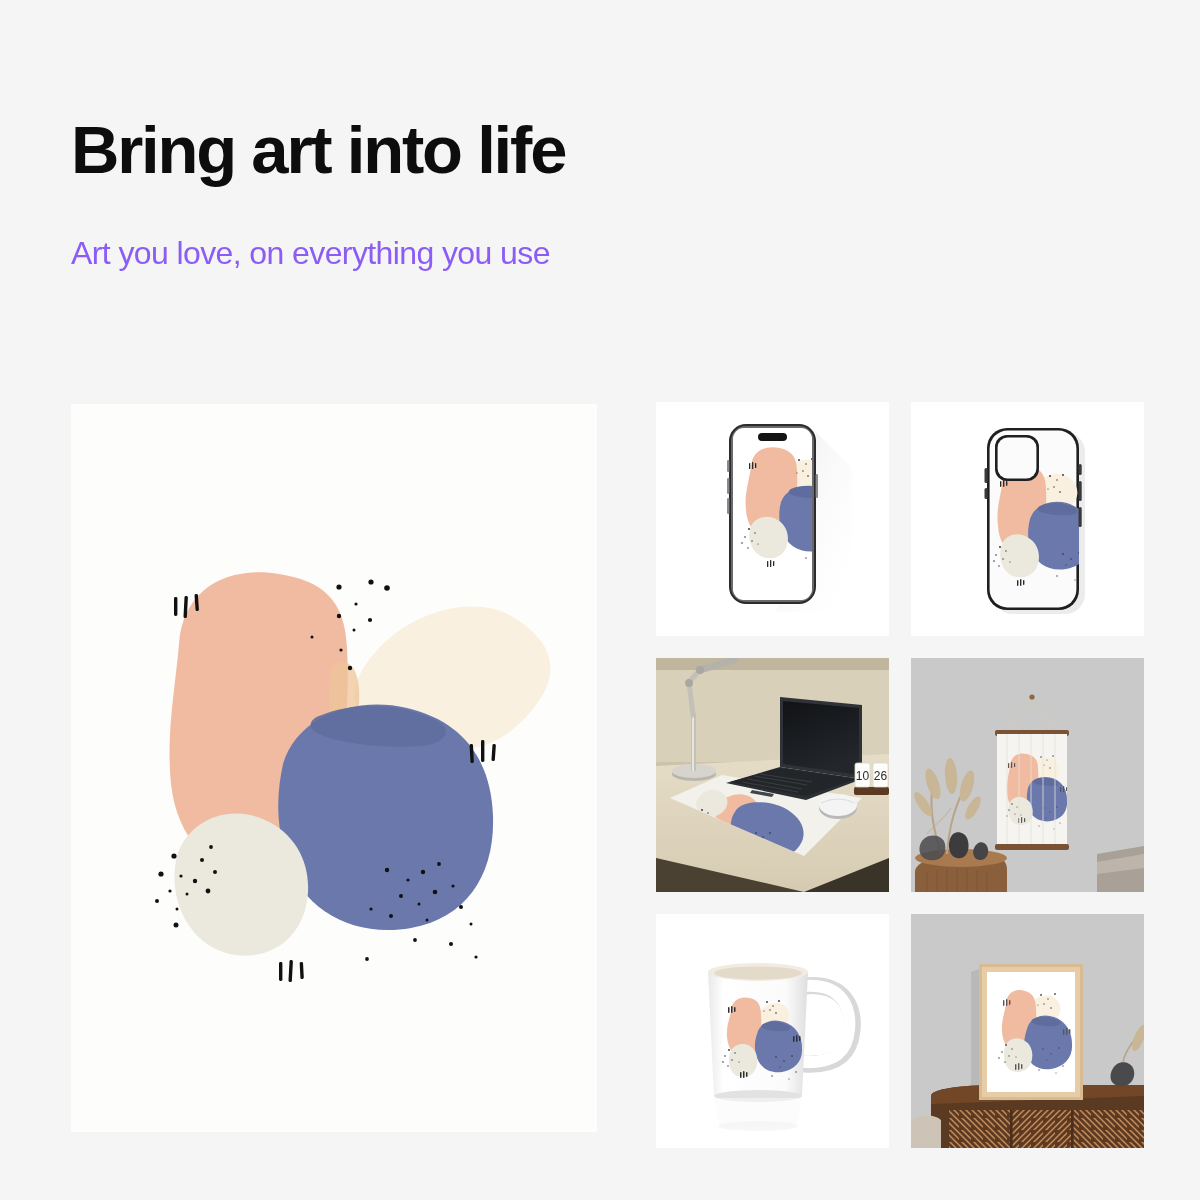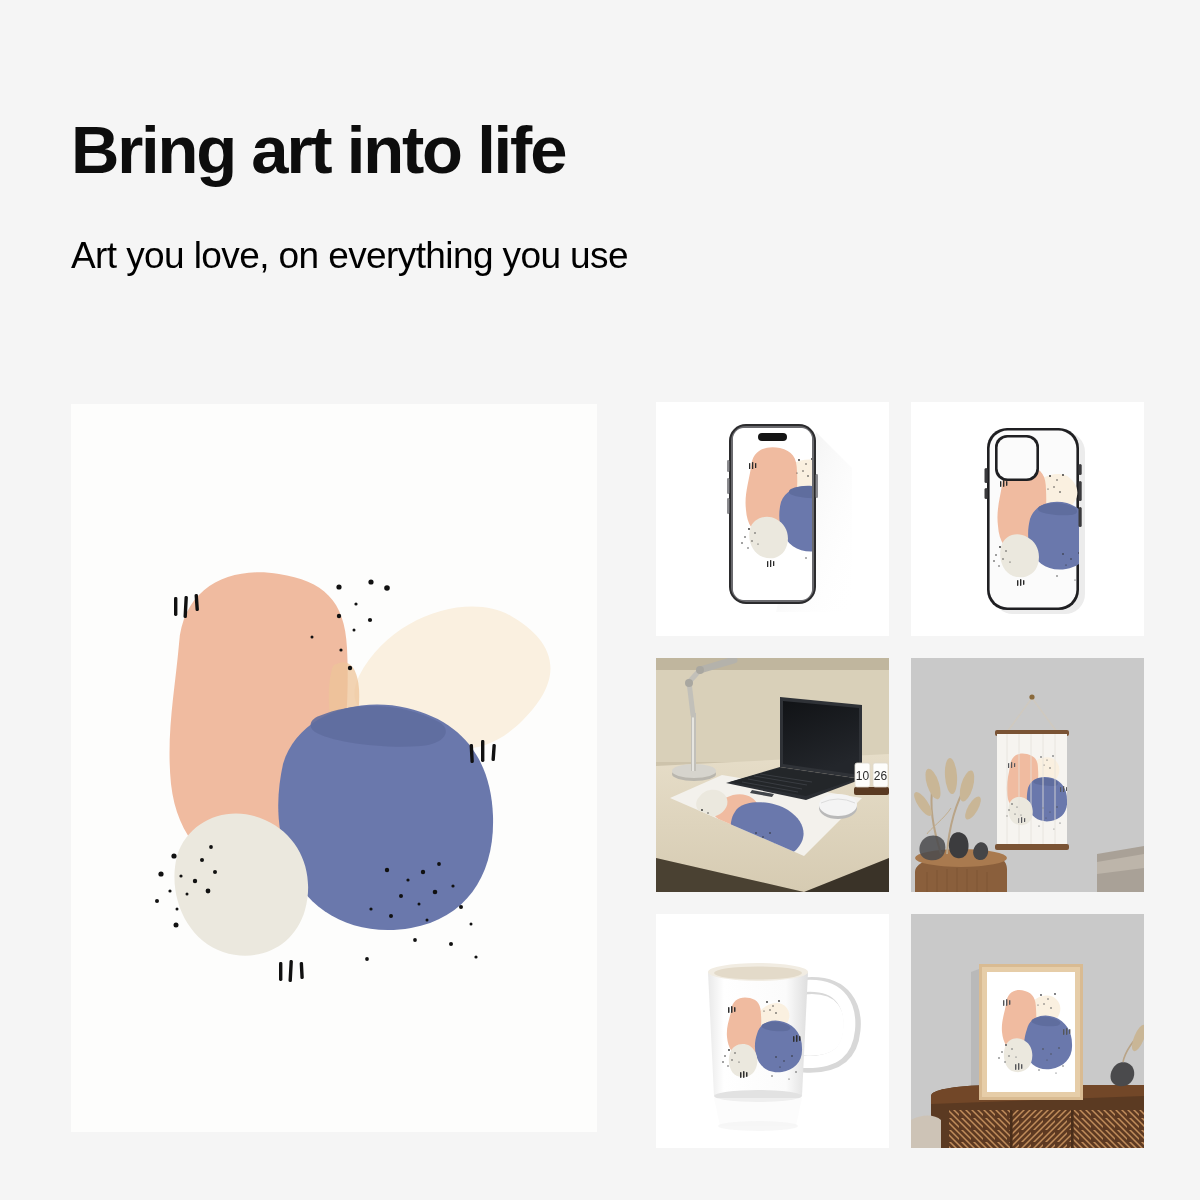--- a/index.html
+++ b/index.html
@@ -21,23 +21,23 @@
   .headline {
     font-size: 67px;
     font-weight: bold;
     color: #0d0d0d;
     letter-spacing: -2.2px;
     line-height: 1.0;
     margin: 0;
     white-space: nowrap;
   }
   .subhead {
-    font-size: 37px;
+    font-size: 32px;
     font-weight: normal;
-    color: #000000;
+    color: #8b5cf6;
     letter-spacing: -0.6px;
     margin: 0;
     padding-top: 52px;
     white-space: nowrap;
   }
 
   
   .hero-card {
     position: absolute;
     left: 71px; top: 404px;

